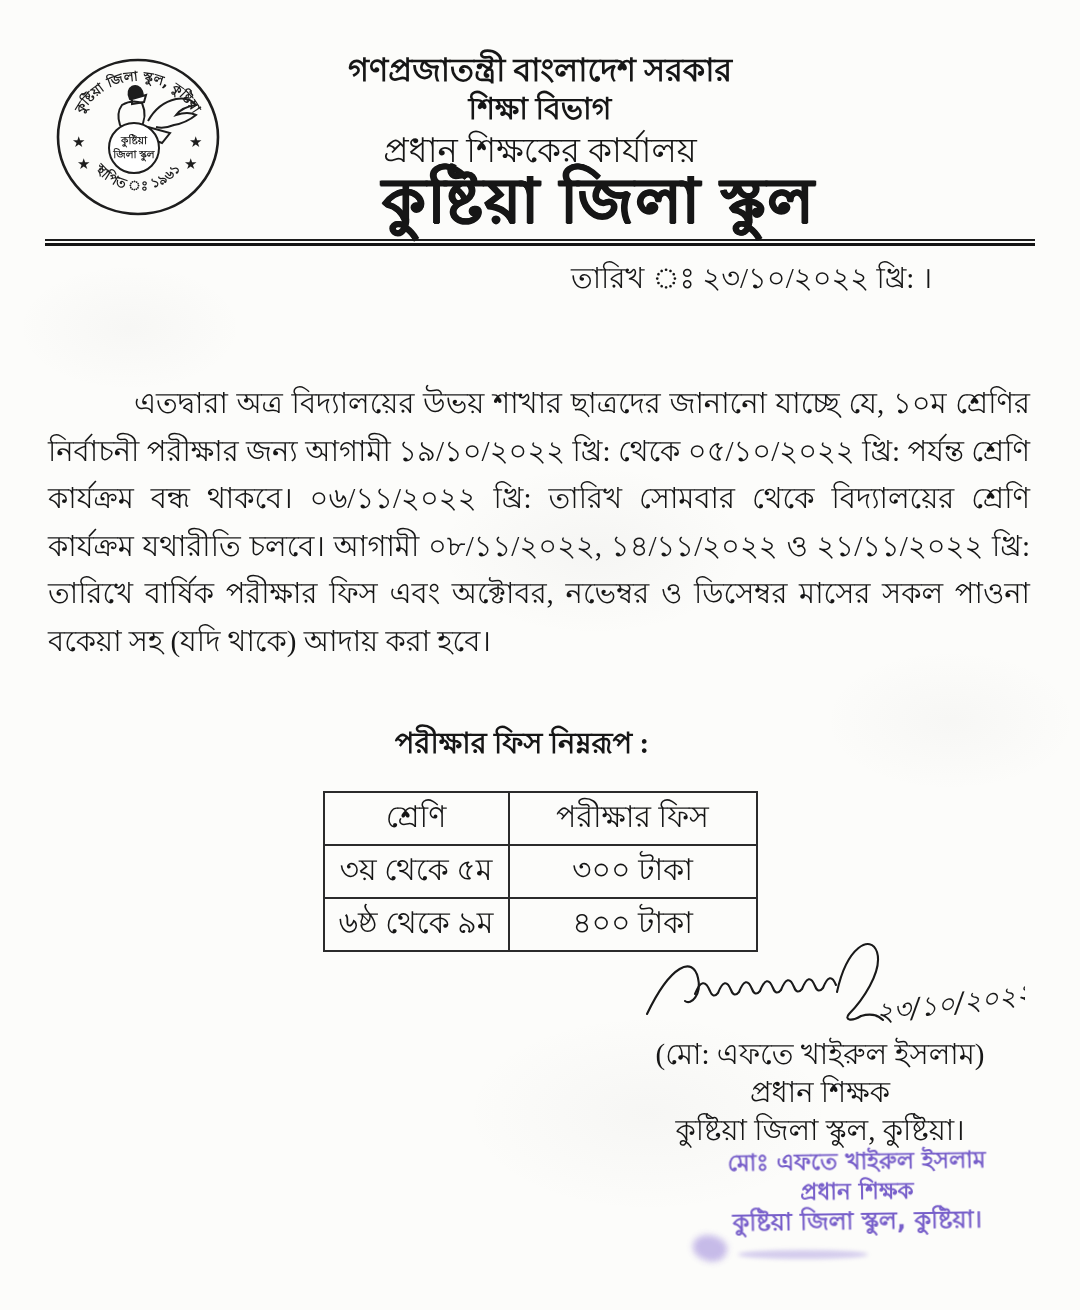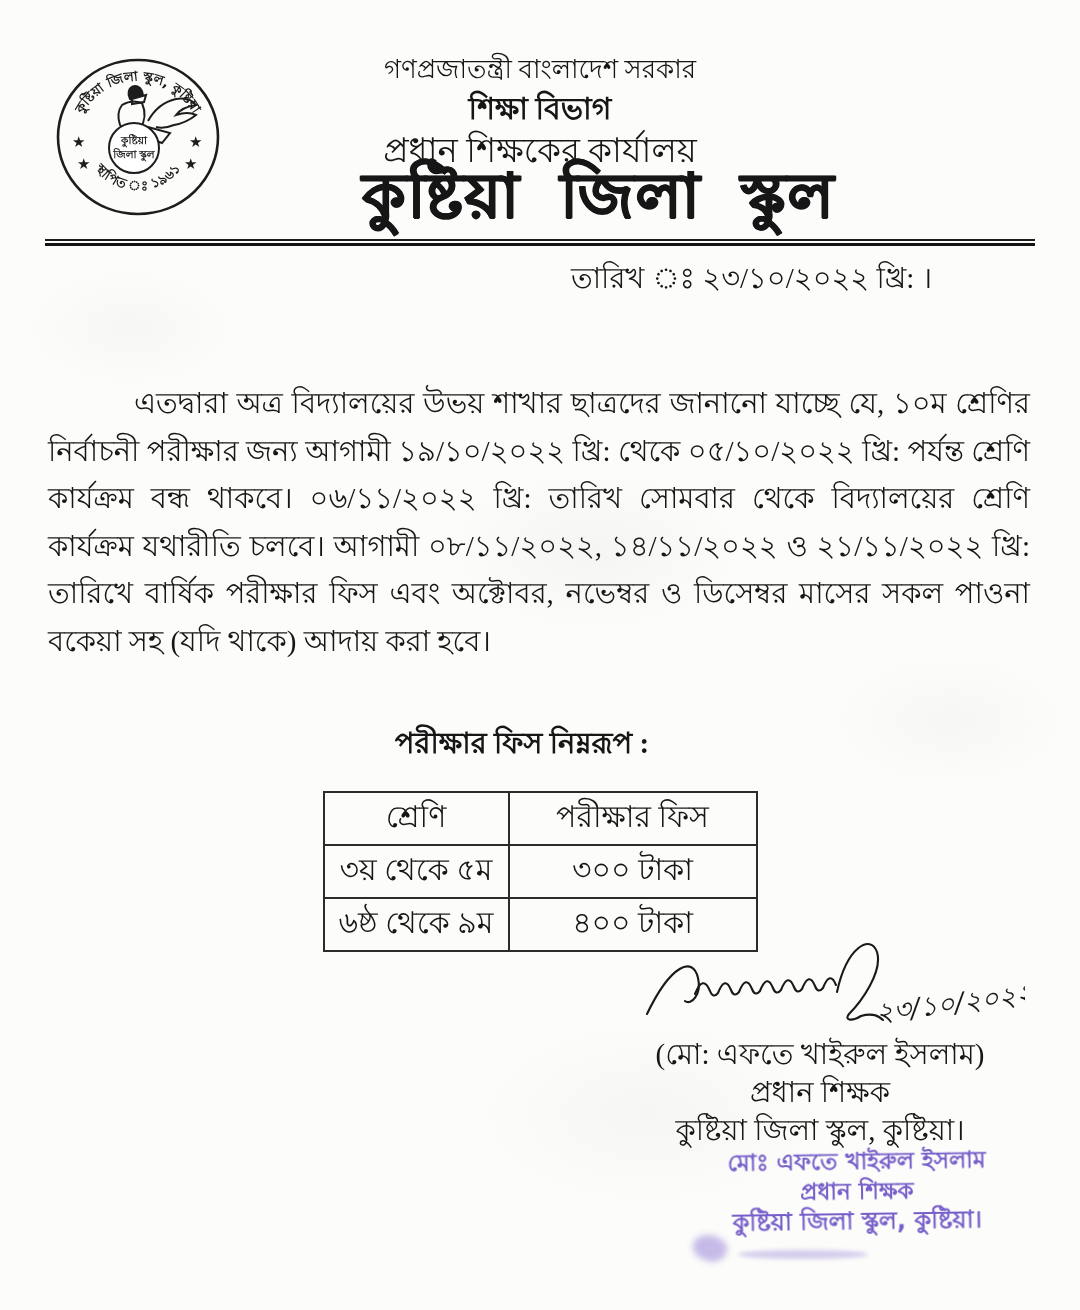--- a/index.html
+++ b/index.html
@@ -19,27 +19,27 @@
     position:absolute; inset:0; pointer-events:none;
     background:
       radial-gradient(220px 120px at 55% 42%, rgba(120,120,120,0.05), transparent 70%),
       radial-gradient(160px 90px at 12% 25%, rgba(120,120,120,0.04), transparent 70%),
       radial-gradient(260px 140px at 60% 85%, rgba(120,120,120,0.045), transparent 70%),
       radial-gradient(180px 100px at 88% 55%, rgba(120,120,120,0.04), transparent 70%);
   }
 
   
   .head-block { padding-top:52px; text-align:center; position:relative; }
-  .lh-line1 { font-size:26px; line-height:36px; font-weight:normal; }
+  .lh-line1 { font-size:32px; line-height:36px; font-weight:bold; }
   .lh-line2 { font-size:30px; line-height:42px; font-weight:bold; }
   .lh-line3 { font-size:34px; line-height:42px; font-weight:normal; }
   .school-title{
     padding-left:118px;
     font-size:62px; line-height:58px;
-    font-family:Liberation Mono, monospace;
+    font-family:Liberation Sans, sans-serif;
     font-weight:bold;
     letter-spacing:2px;
     text-shadow:0.8px 0 currentColor, -0.8px 0 currentColor, 0 0.8px currentColor;
   }
   .seal { position:absolute; left:52px; top:55px; }
 
   .rule {
     margin:9px 45px 0 45px; height:7px;
     border-top:2px solid #1c1c1c;
     border-bottom:3px solid #141414;

